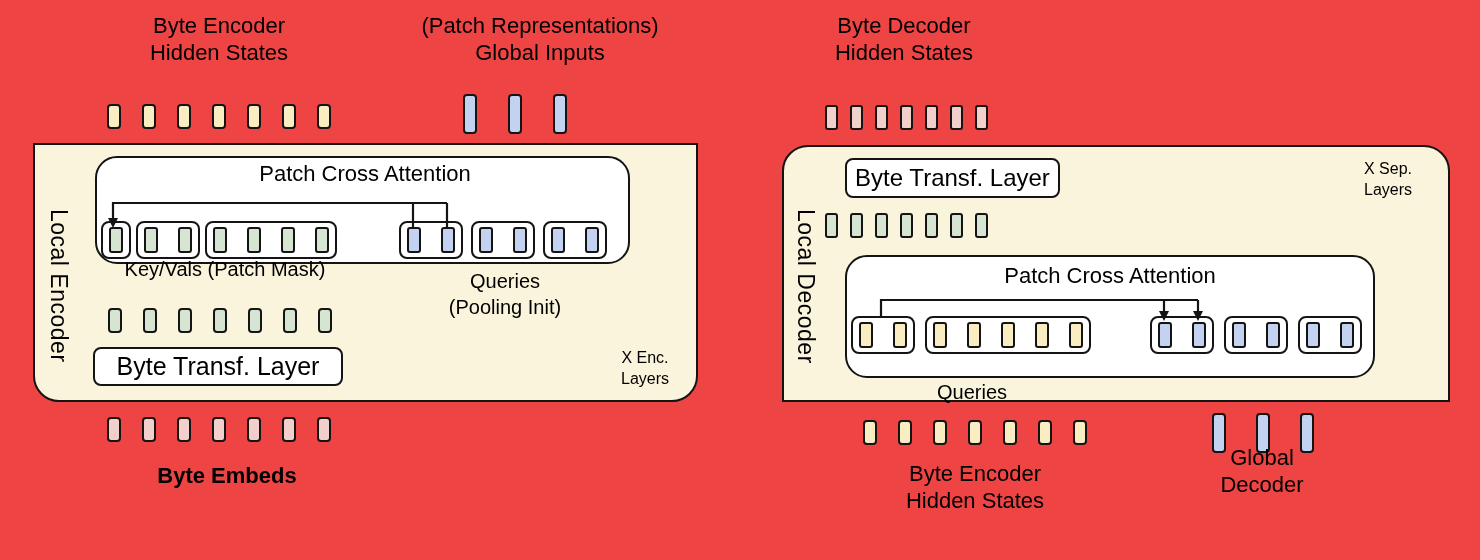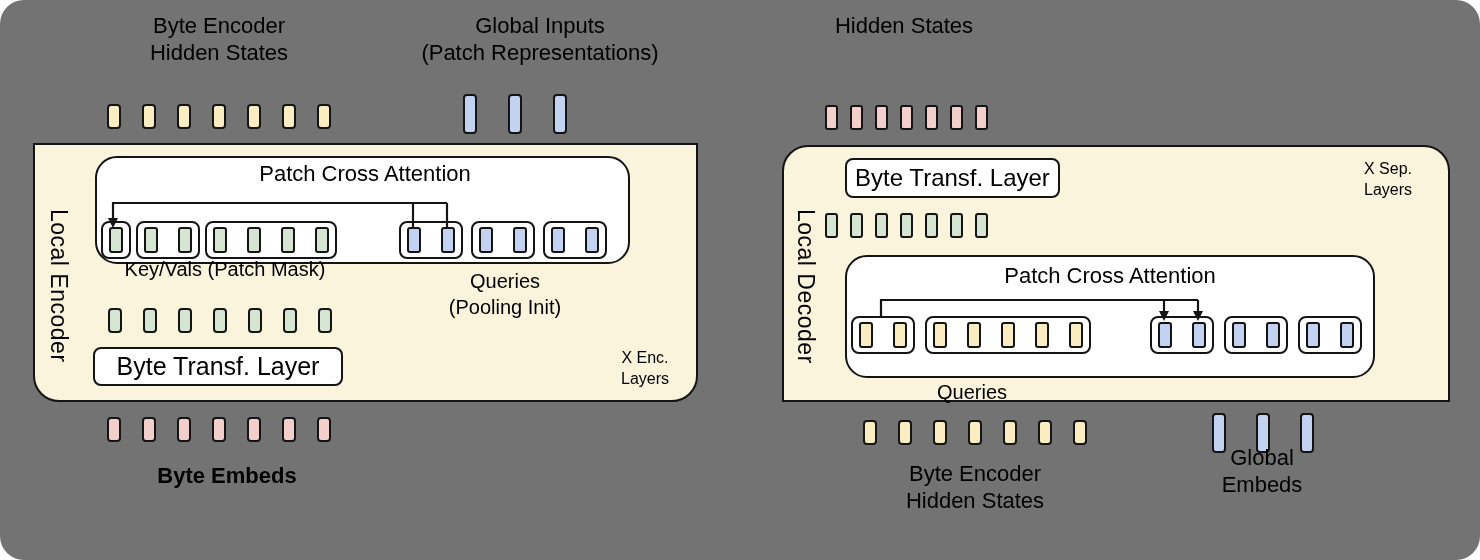--- a/index.html
+++ b/index.html
@@ -1,18 +1,18 @@
 <!DOCTYPE html>
 <html><head>
 <meta charset="utf-8">
 <style>
   html,body{margin:0;padding:0;background:#ffffff;}
   #stage{
-    position:relative;width:1480px;height:560px;background:#737373;overflow:hidden;
-    font-family:"Liberation Sans", sans-serif;color:#000;border-radius:24px;
+    position:relative;width:1480px;height:560px;background:#ef4444;overflow:hidden;
+    font-family:"Liberation Sans", sans-serif;color:#000;
   }
   .abs{position:absolute;}
   .panel{
     position:absolute;background:#fbf4dc;border:2.5px solid #141414;box-sizing:border-box;
   }
   #encoder-panel{left:33px;top:143px;width:665px;height:259px;border-radius:0 0 26px 26px;}
   #decoder-panel{left:782px;top:145px;width:668px;height:257px;border-radius:26px 26px 0 0;}
   .side-label{
     position:absolute;writing-mode:vertical-rl;text-align:center;
     font-size:23px;letter-spacing:.5px;white-space:nowrap;
@@ -61,22 +61,22 @@
 </head>
 <body>
 
 <div id="stage">
 
   <div class="title abs" style="left:99px;top:12px;width:240px;">
     <div>Byte Encoder</div>
     <div>Hidden States</div>
   </div>
   <div class="title abs" style="left:385px;top:12px;width:310px;">
+    <div>(Patch Representations)</div>
     <div>Global Inputs</div>
-    <div>(Patch Representations)</div>
   </div>
 
   <div class="chip-row pitch35" style="left:107px;top:104px;">
       <div class="chip" style="background: rgb(250, 237, 194);"></div>
       <div class="chip" style="background: rgb(250, 237, 194);"></div>
       <div class="chip" style="background: rgb(250, 237, 194);"></div>
       <div class="chip" style="background: rgb(250, 237, 194);"></div>
       <div class="chip" style="background: rgb(250, 237, 194);"></div>
       <div class="chip" style="background: rgb(250, 237, 194);"></div>
       <div class="chip" style="background: rgb(250, 237, 194);"></div>
@@ -150,20 +150,21 @@
       <div class="chip" style="background: rgb(242, 207, 203);"></div>
       <div class="chip" style="background: rgb(242, 207, 203);"></div>
       <div class="chip" style="background: rgb(242, 207, 203);"></div>
       <div class="chip" style="background: rgb(242, 207, 203);"></div>
       <div class="chip" style="background: rgb(242, 207, 203);"></div>
       <div class="chip" style="background: rgb(242, 207, 203);"></div>
     </div>
   <div class="title abs" style="left:107px;top:462px;width:240px;font-weight:bold;">Byte Embeds</div>
 
   <div class="title abs" style="left:784px;top:12px;width:240px;">
+    <div>Byte Decoder</div>
     <div>Hidden States</div>
   </div>
   <div class="chip-row pitch25" style="left:825px;top:105px;">
       <div class="chip" style="background: rgb(242, 207, 203);"></div>
       <div class="chip" style="background: rgb(242, 207, 203);"></div>
       <div class="chip" style="background: rgb(242, 207, 203);"></div>
       <div class="chip" style="background: rgb(242, 207, 203);"></div>
       <div class="chip" style="background: rgb(242, 207, 203);"></div>
       <div class="chip" style="background: rgb(242, 207, 203);"></div>
       <div class="chip" style="background: rgb(242, 207, 203);"></div>
@@ -235,21 +236,21 @@
     <div>Hidden States</div>
   </div>
 
   <div class="chip-row tall44" style="left:1212px;top:413px;">
       <div class="chip" style="background: rgb(195, 210, 240);"></div>
       <div class="chip" style="background: rgb(195, 210, 240);"></div>
       <div class="chip" style="background: rgb(195, 210, 240);"></div>
     </div>
   <div class="title abs" style="left:1142px;top:444px;width:240px;">
     <div>Global</div>
-    <div>Embeds</div>
+    <div>Decoder</div>
   </div>
 
   <svg id="arrow-overlay" width="1480" height="560" viewBox="0 0 1480 560">
     <g stroke="#141414" stroke-width="2.2" fill="none">
       <path d="M413 227 L413 203 M447 227 L447 203 M447 203 L113 203 L113 219"></path>
     </g>
     <polygon points="108,218 118,218 113,228" fill="#141414"></polygon>
     <g stroke="#141414" stroke-width="2.2" fill="none">
       <path d="M881 316 L881 300 L1198 300 M1164 300 L1164 312 M1198 300 L1198 312"></path>
     </g>

